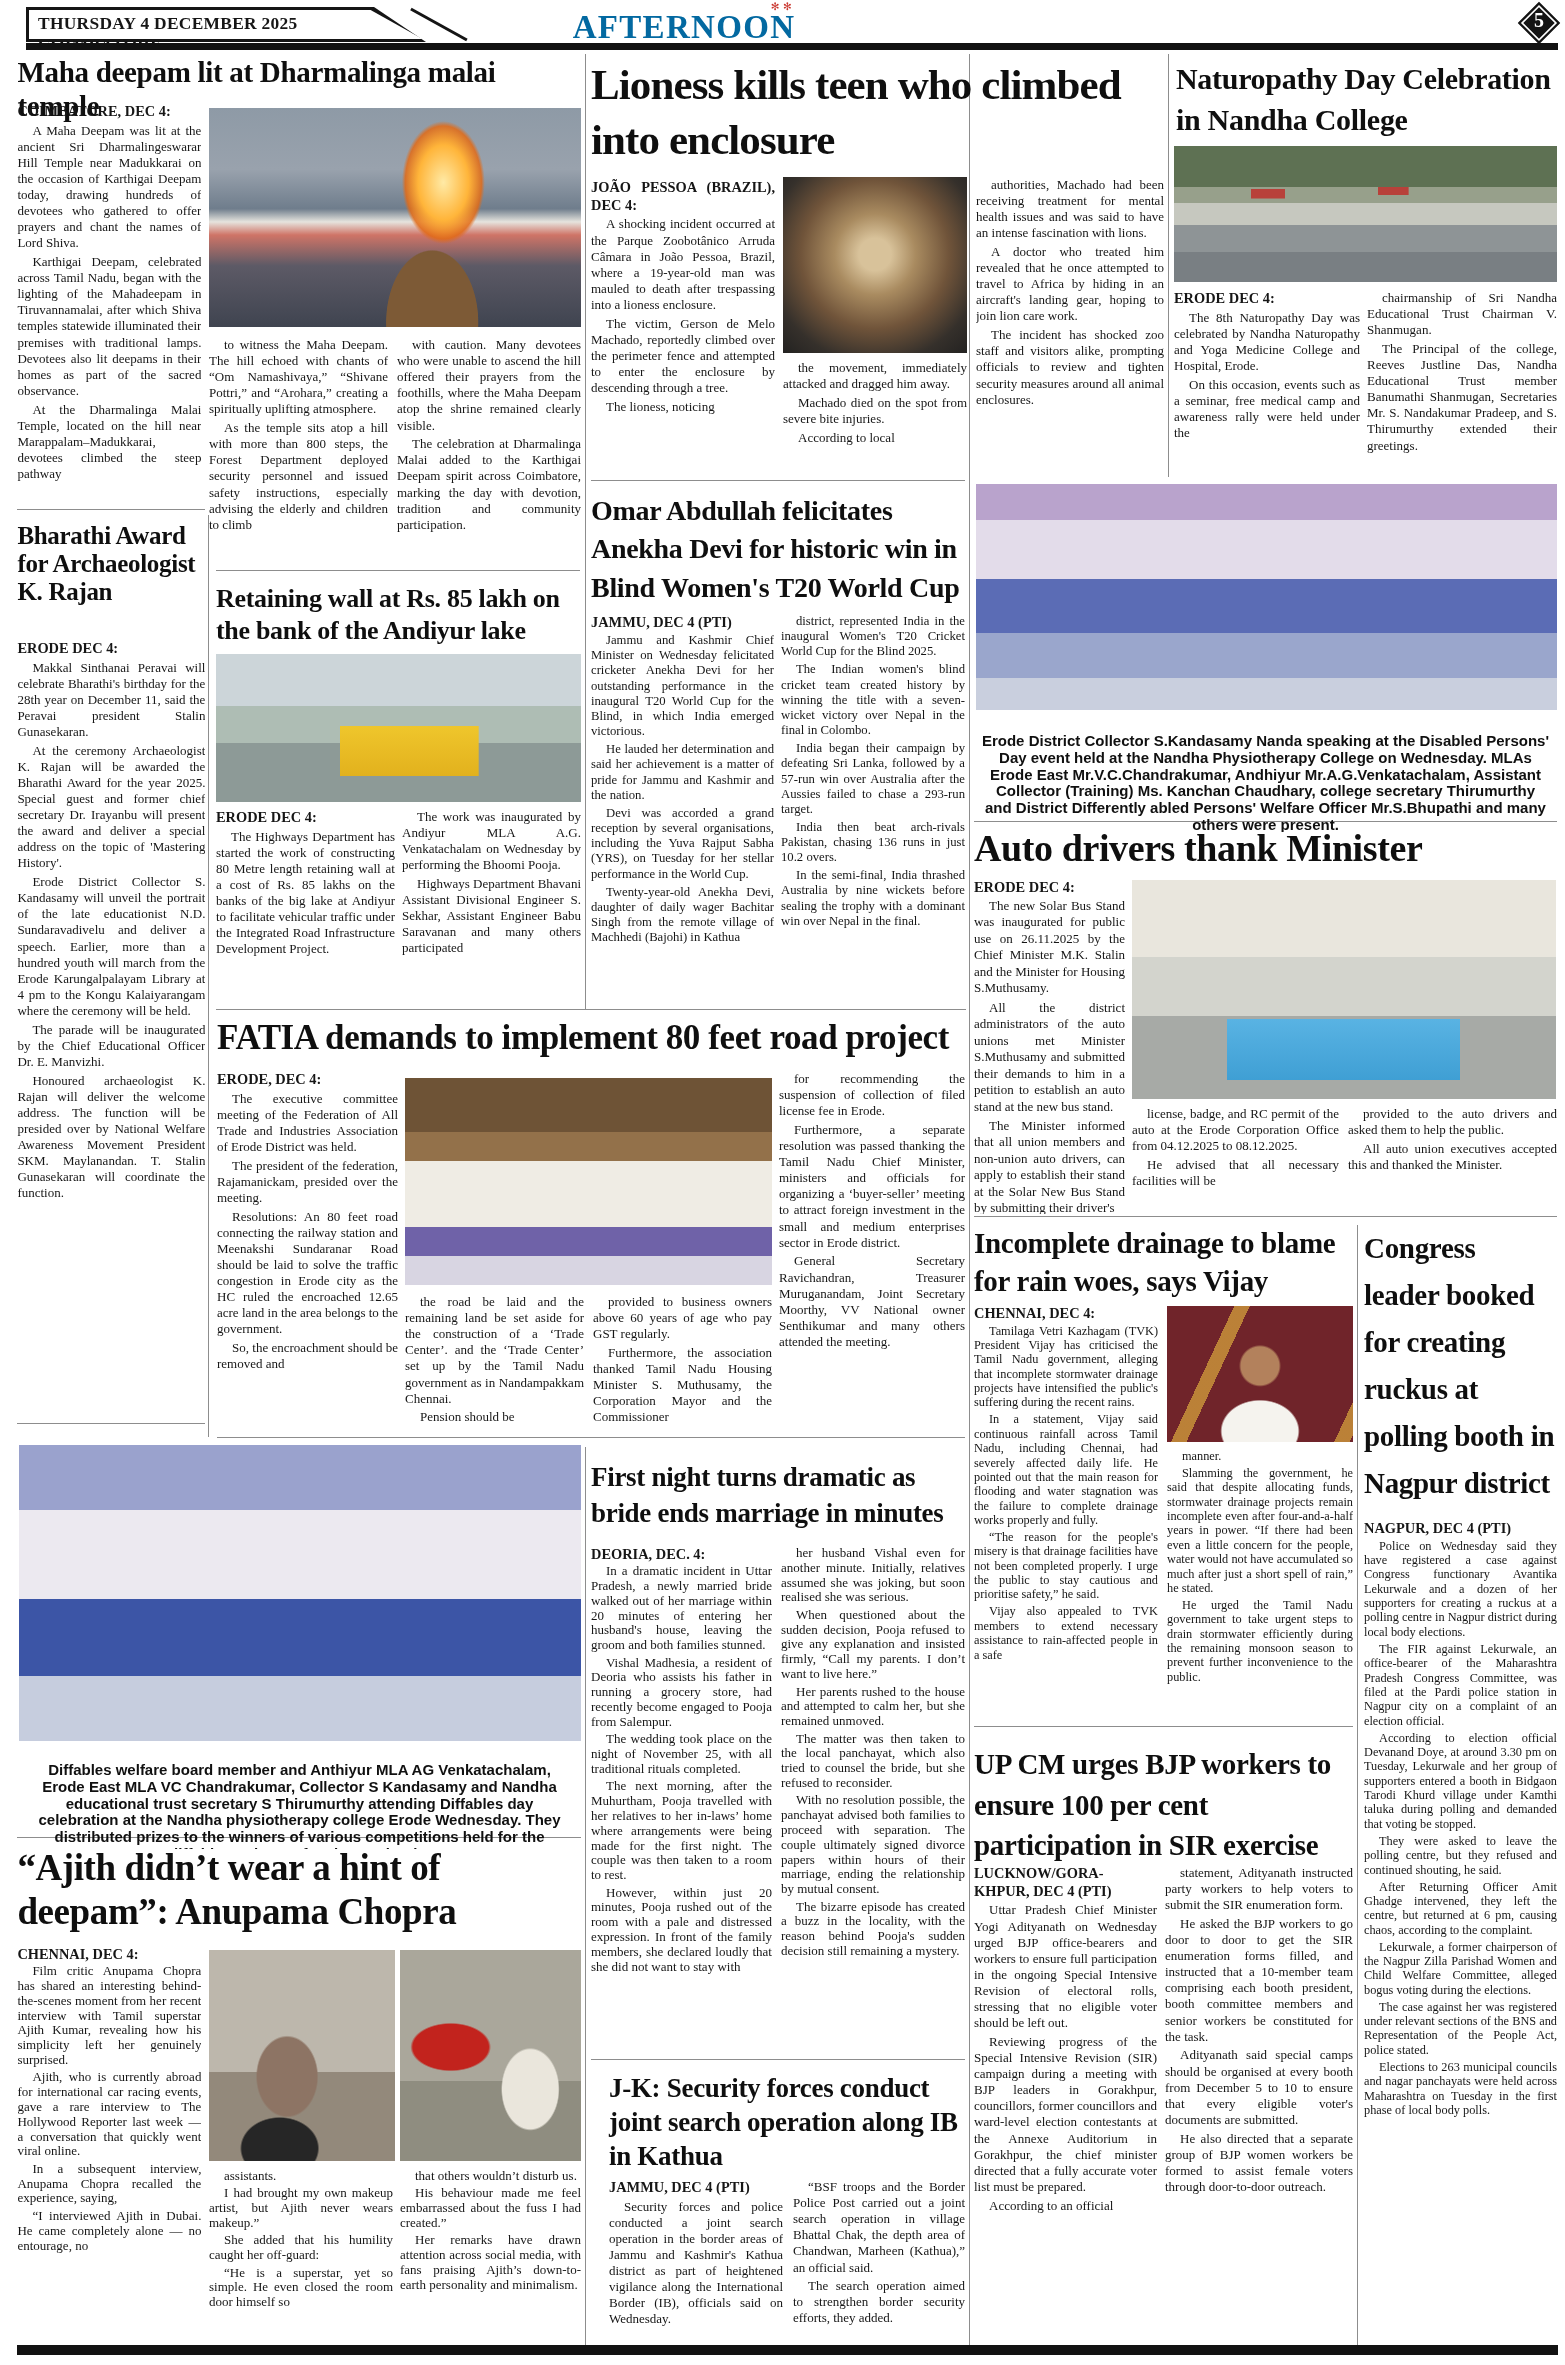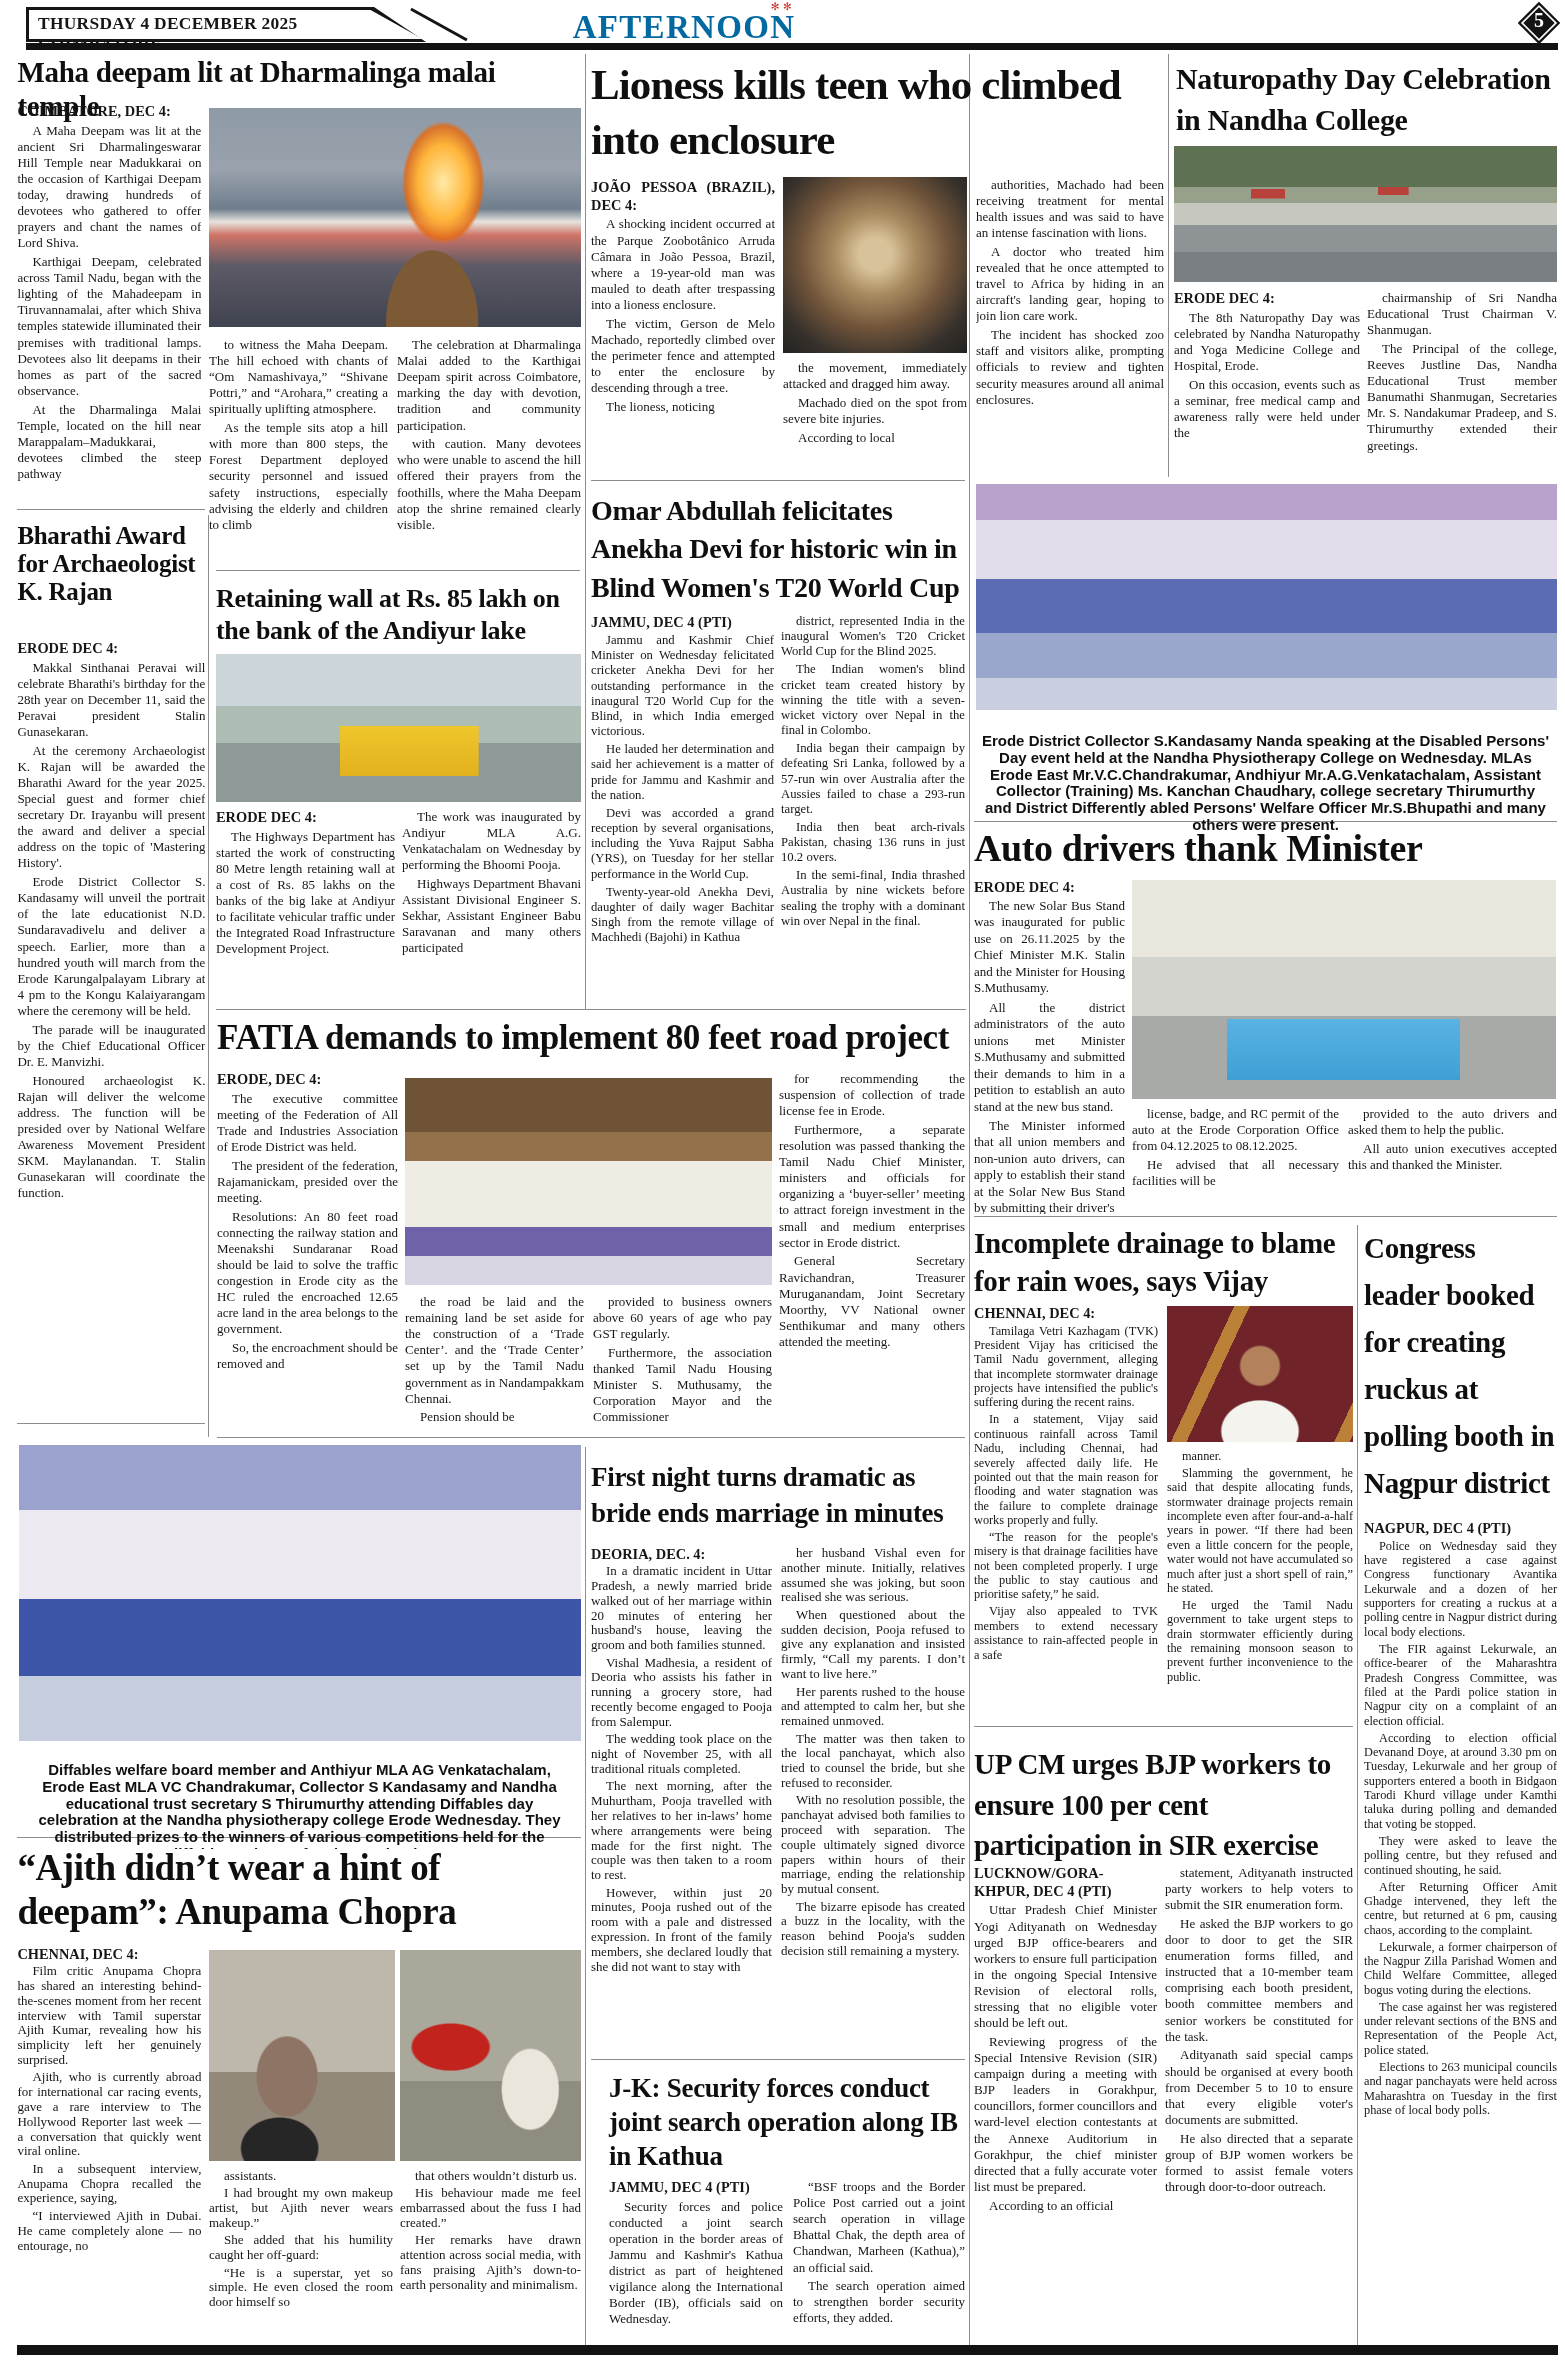--- a/index.html
+++ b/index.html
@@ -120,22 +120,22 @@
   </div>
   <div class="ph ph-temple" style="left:209px;top:108px;width:372px;height:219px;"></div>
   <div class="col" style="left:209px;top:337px;width:179px;height:230px;">
     <div>
         <p class="para">to witness the Maha Deepam. The hill echoed with chants of “Om Namashivaya,” “Shivane Pottri,” and “Arohara,” creating a spiritually uplifting atmosphere.</p>
         <p class="para">As the temple sits atop a hill with more than 800 steps, the Forest Department deployed security personnel and issued safety instructions, especially advising the elderly and children to climb</p>
       </div>
   </div>
   <div class="col" style="left:397px;top:337px;width:184px;height:230px;">
     <div>
+        <p class="para">with caution. Many devotees who were unable to ascend the hill offered their prayers from the foothills, where the Maha Deepam atop the shrine remained clearly visible.</p>
         <p class="para">The celebration at Dharmalinga Malai added to the Karthigai Deepam spirit across Coimbatore, marking the day with devotion, tradition and community participation.</p>
-        <p class="para">with caution. Many devotees who were unable to ascend the hill offered their prayers from the foothills, where the Maha Deepam atop the shrine remained clearly visible.</p>
       </div>
   </div>
 
   <div class="hl" style="left:17.4px;top:522px;width:188px;font-size:25px;line-height:1.12;">Bharathi Award for Archaeologist K. Rajan</div>
   <div class="col" style="left:17.4px;top:640px;width:188px;height:764px;">
     <p class="dl">ERODE DEC 4:</p>
     <div>
         <p class="para">Makkal Sinthanai Peravai will celebrate Bharathi's birthday for the 28th year on December 11, said the Peravai president Stalin Gunasekaran.</p>
         <p class="para">At the ceremony Archaeologist K. Rajan will be awarded the Bharathi Award for the year 2025. Special guest and former chief secretary Dr. Irayanbu will present the award and deliver a special address on the topic of 'Mastering History'.</p>
         <p class="para">Erode District Collector S. Kandasamy will unveil the portrait of the late educationist N.D. Sundaravadivelu and deliver a speech. Earlier, more than a hundred youth will march from the Erode Karungalpalayam Library at 4 pm to the Kongu Kalaiyarangam where the ceremony will be held.</p>
@@ -264,21 +264,21 @@
       </div>
   </div>
   <div class="col" style="left:593px;top:1294px;width:179px;height:141px;">
     <div>
         <p class="para">provided to business owners above 60 years of age who pay GST regularly.</p>
         <p class="para">Furthermore, the association thanked Tamil Nadu Housing Minister S. Muthusamy, the Corporation Mayor and the Commissioner</p>
       </div>
   </div>
   <div class="col" style="left:779px;top:1071px;width:186px;height:364px;">
     <div>
-        <p class="para">for recommending the suspension of collection of trade license fee in Erode.</p>
+        <p class="para">for recommending the suspension of collection of filed license fee in Erode.</p>
         <p class="para">Furthermore, a separate resolution was passed thanking the Tamil Nadu Chief Minister, ministers and officials for organizing a ‘buyer-seller’ meeting to attract foreign investment in the small and medium enterprises sector in Erode district.</p>
         <p class="para">General Secretary Ravichandran, Treasurer Muruganandam, Joint Secretary Moorthy, VV National owner Senthikumar and many others attended the meeting.</p>
       </div>
   </div>
 
   <div class="hl" style="left:974px;top:1225px;width:381px;font-size:29px;line-height:1.3;">Incomplete drainage to blame for rain woes, says Vijay</div>
   <div class="col t14" style="left:974px;top:1305px;width:184px;height:416px;">
     <p class="dl">CHENNAI, DEC 4:</p>
     <div>
         <p class="para">Tamilaga Vetri Kazhagam (TVK) President Vijay has criticised the Tamil Nadu government, alleging that incomplete stormwater drainage projects have intensified the public's suffering during the recent rains.</p>

